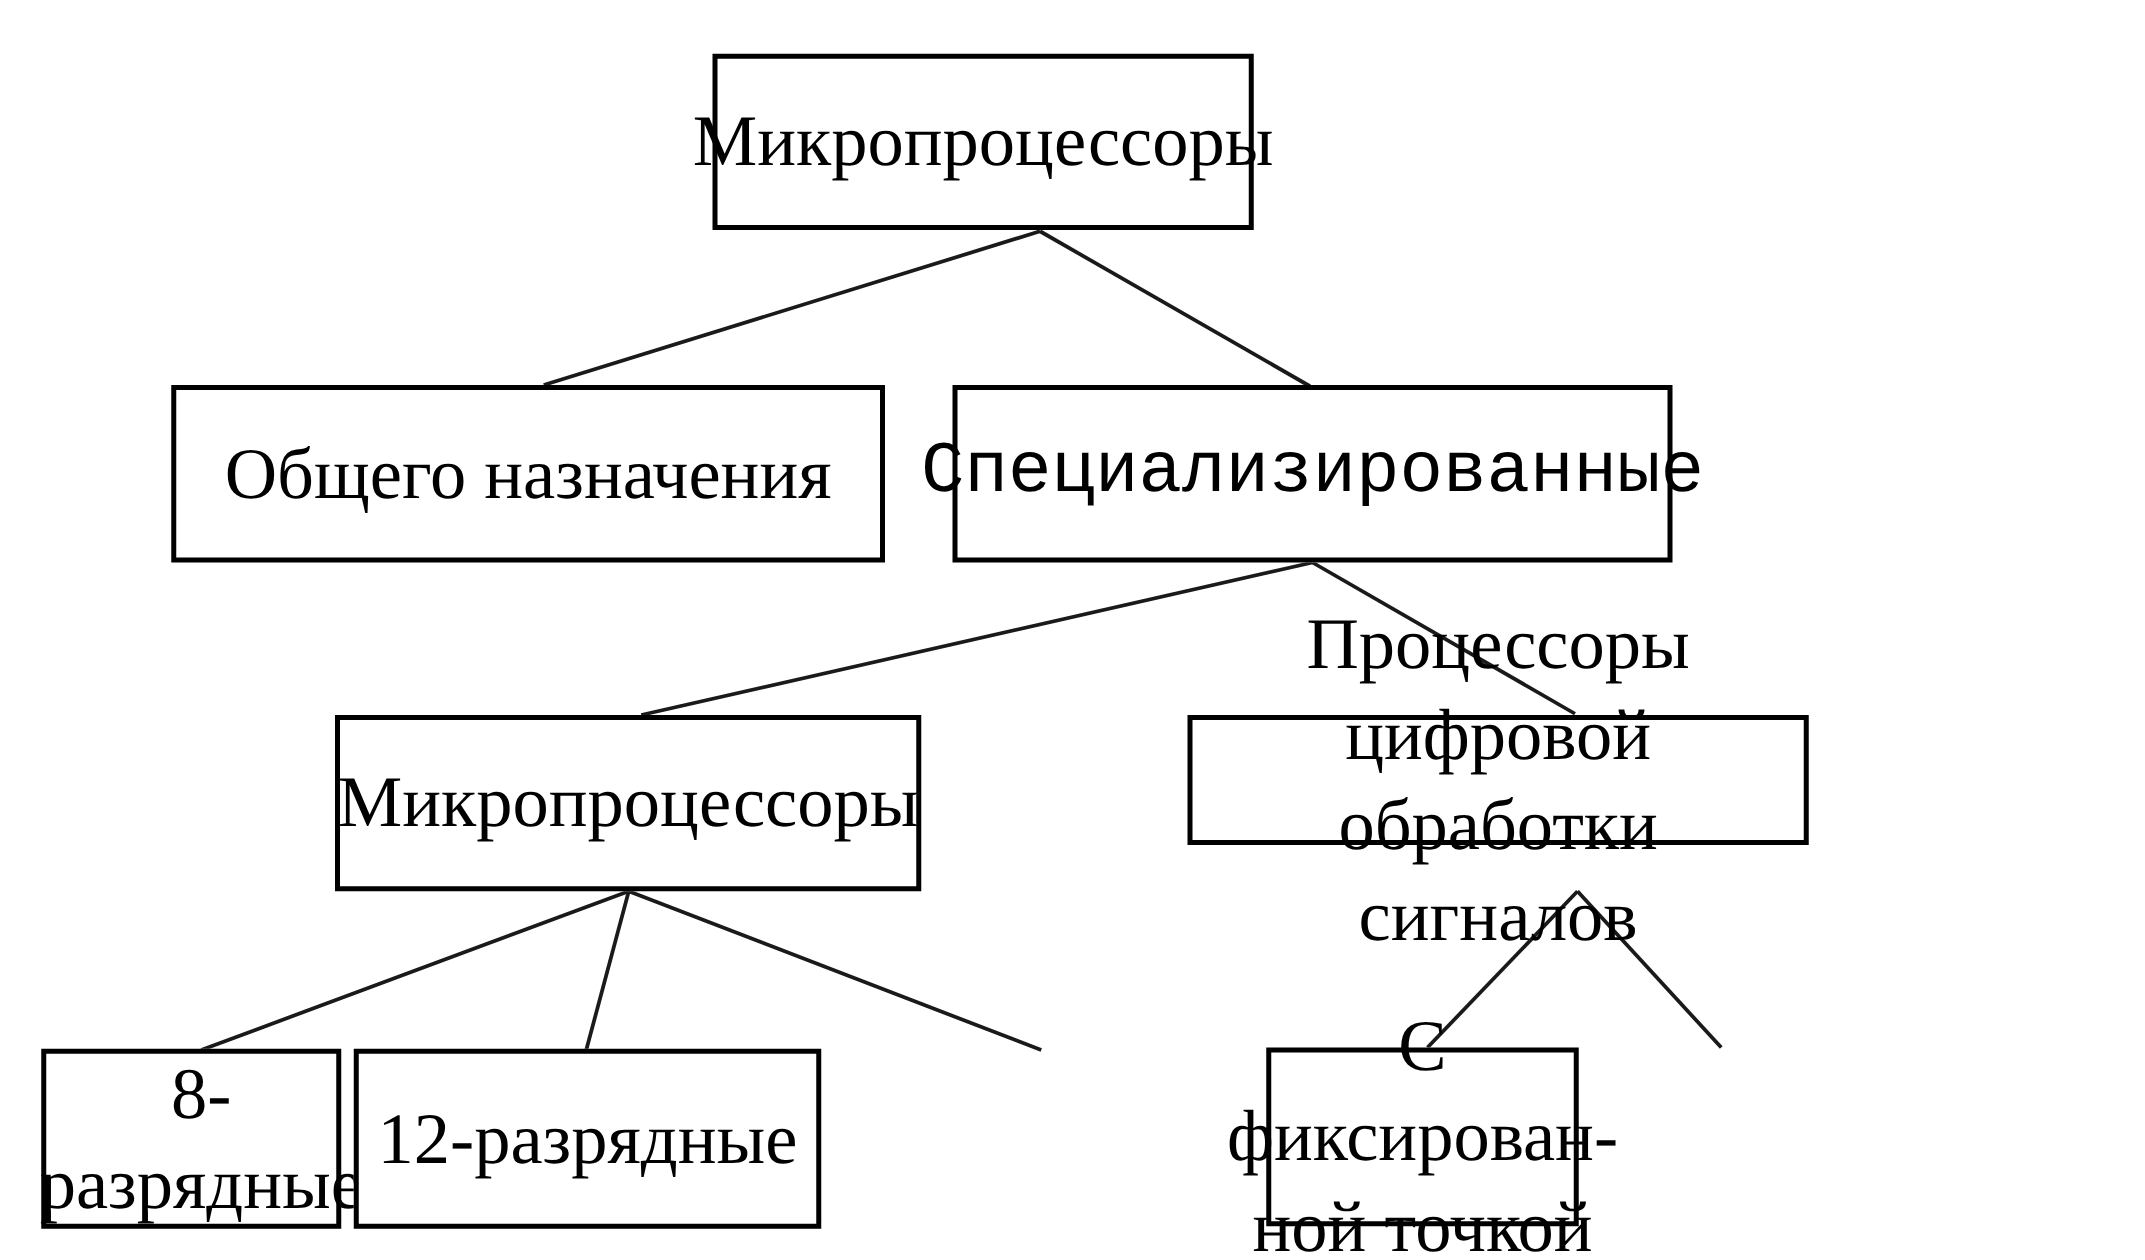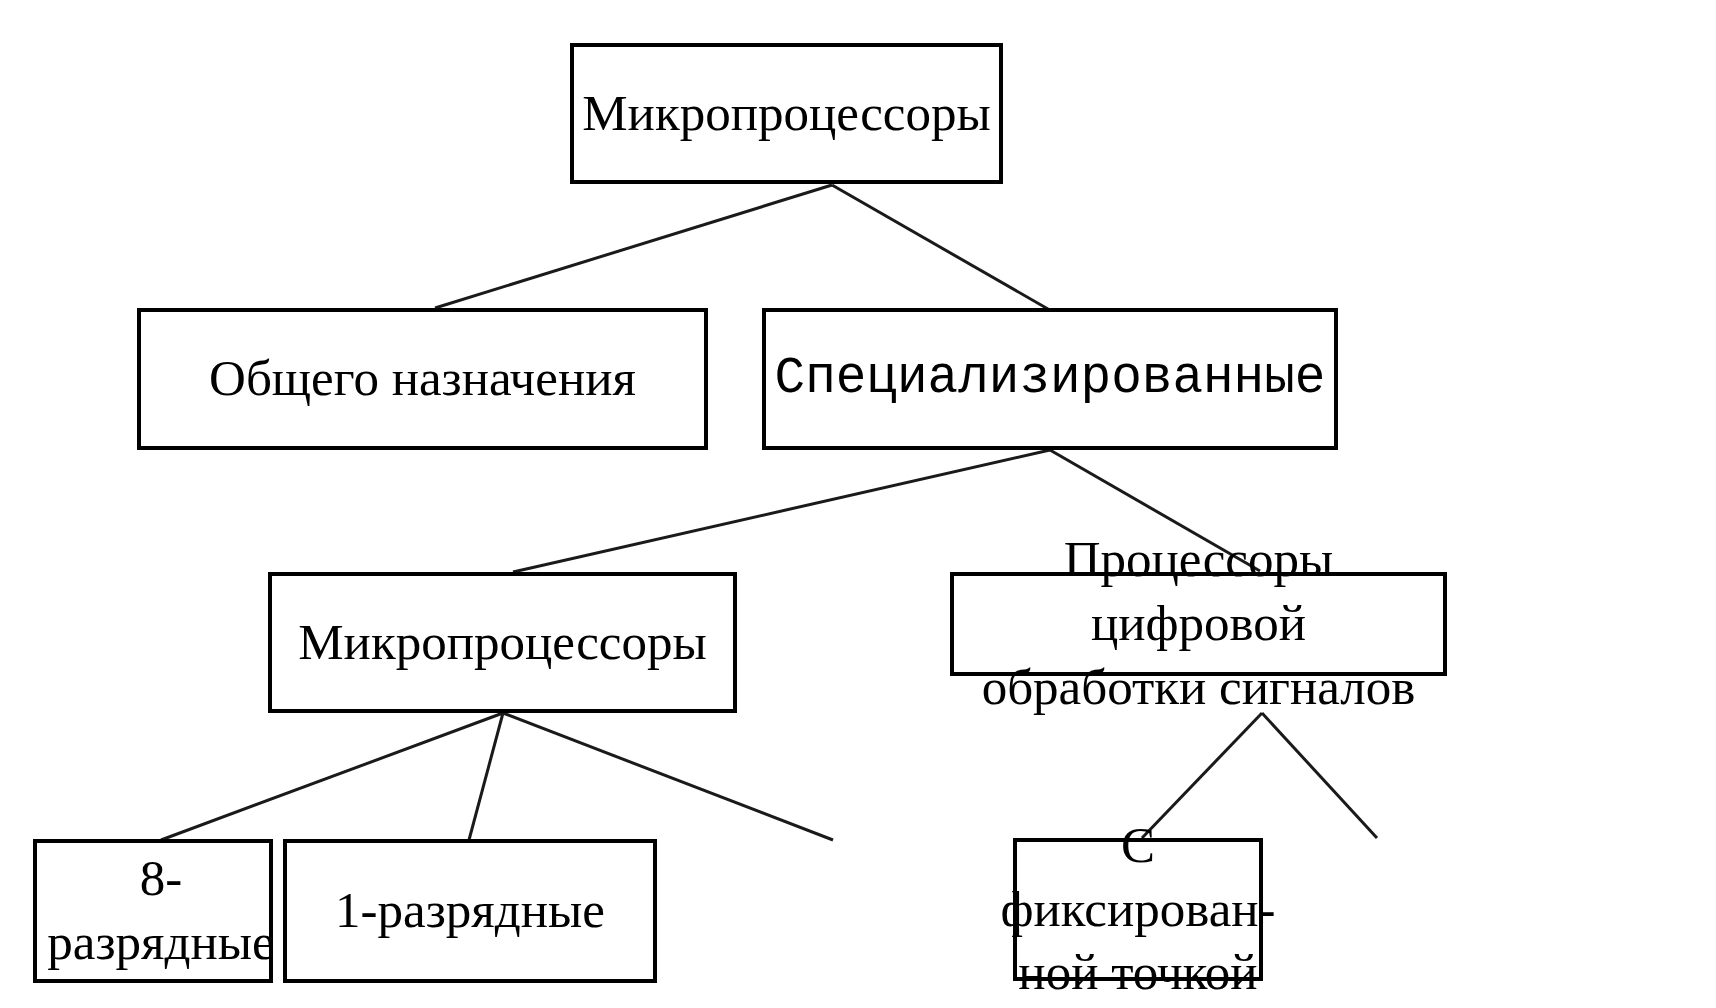--- a/index.html
+++ b/index.html
@@ -27,21 +27,21 @@
     box-sizing: border-box;
     border: 4px solid #000000;
     background: #ffffff;
     display: flex;
     align-items: center;
     justify-content: center;
   }
   .node-label {
     white-space: pre-line;
     text-align: center;
-    font-size: 51px;
+    font-size: 58px;
     line-height: 1.25;
     color: #000000;
     padding: 0 6px;
   }
   .edge {
     stroke: #1a1a1a;
     stroke-width: 3;
     fill: none;
   }
 </style>
@@ -81,21 +81,21 @@
   <div class="node" style="left:950px; top:572px; width:497px; height:104px;">
     <span class="node-label">Процессоры цифровой
 обработки сигналов</span>
   </div>
 
   <div class="node" style="left:33px; top:839px; width:240px; height:144px;padding-left:16px;">
     <span class="node-label">8-разрядные</span>
   </div>
 
   <div class="node" style="left:283px; top:839px; width:374px; height:144px;">
-    <span class="node-label">1-разрядные</span>
+    <span class="node-label">12-разрядные</span>
   </div>
 
 
   <div class="node" style="left:1013px; top:838px; width:250px; height:143px;">
     <span class="node-label">С фиксирован-
 ной точкой</span>
   </div>
 
 
 </div>

